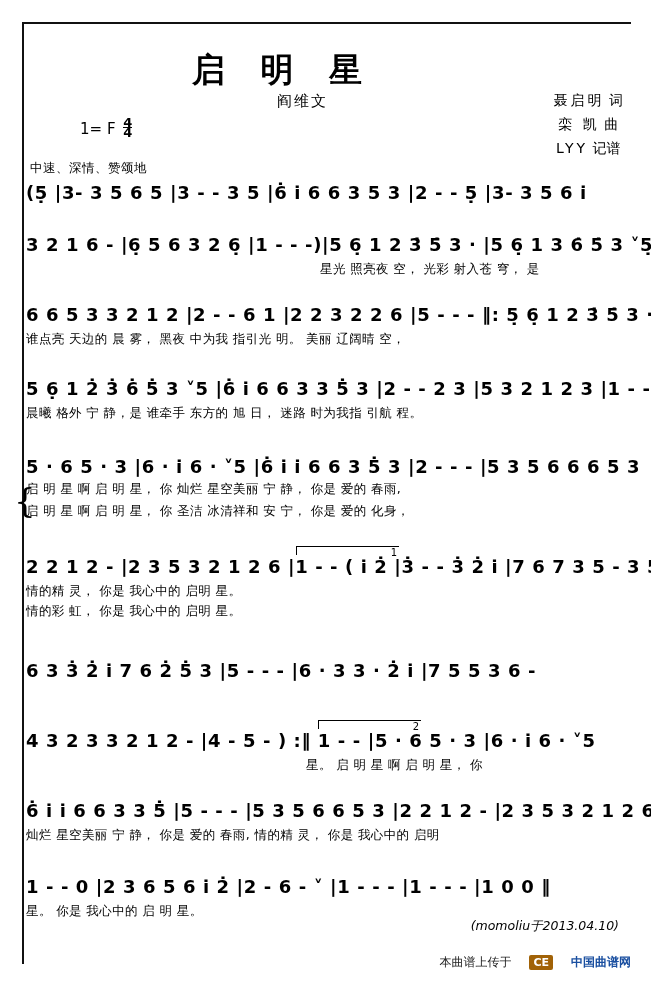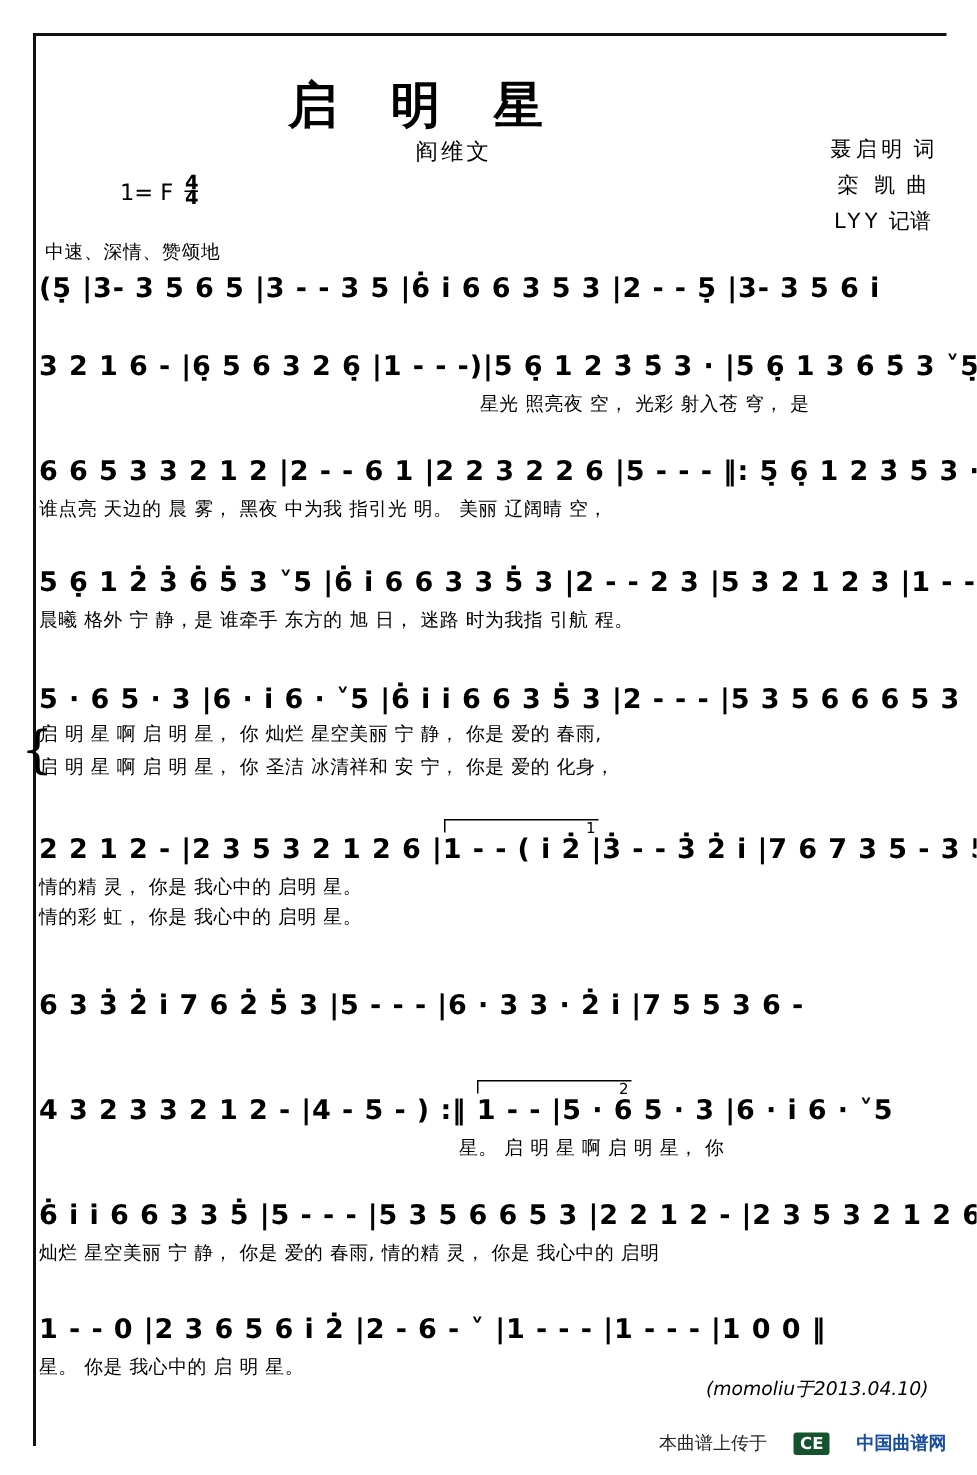--- a/index.html
+++ b/index.html
@@ -121,21 +121,21 @@
     right:20px;bottom:12px;
     font-size:12px;
     font-family:"DejaVu Sans", sans-serif;
     color:#222;
     display:flex;
     align-items:center;
     gap:18px;
   }
   .logo{
     display:inline-block;
-    background:#14532d;
+    background:#a16207;
     color:#fff;
     font-weight:bold;
     font-size:11px;
     padding:1px 4px;
     border-radius:2px;
     font-family:"DejaVu Sans", sans-serif;
   }
   .footer .site{color:#1a4fa0;font-weight:bold;}
   .credit-note{
     position:absolute;

